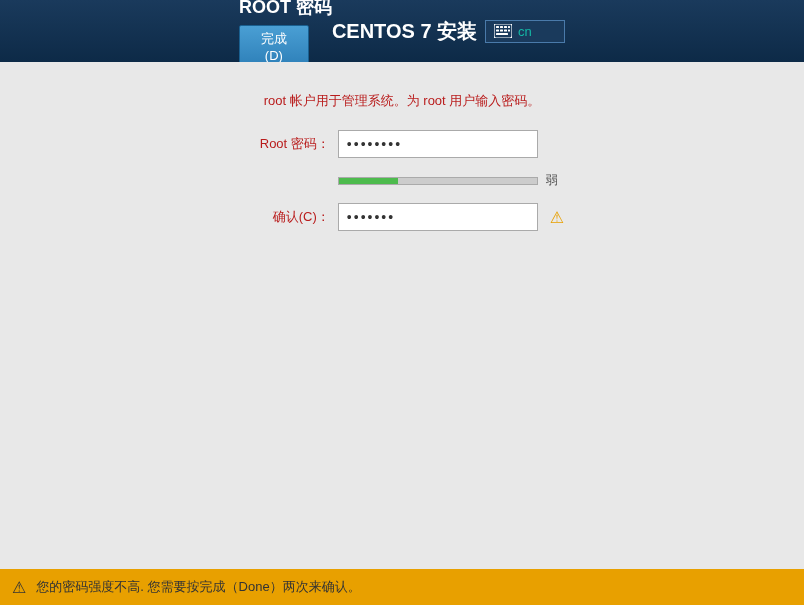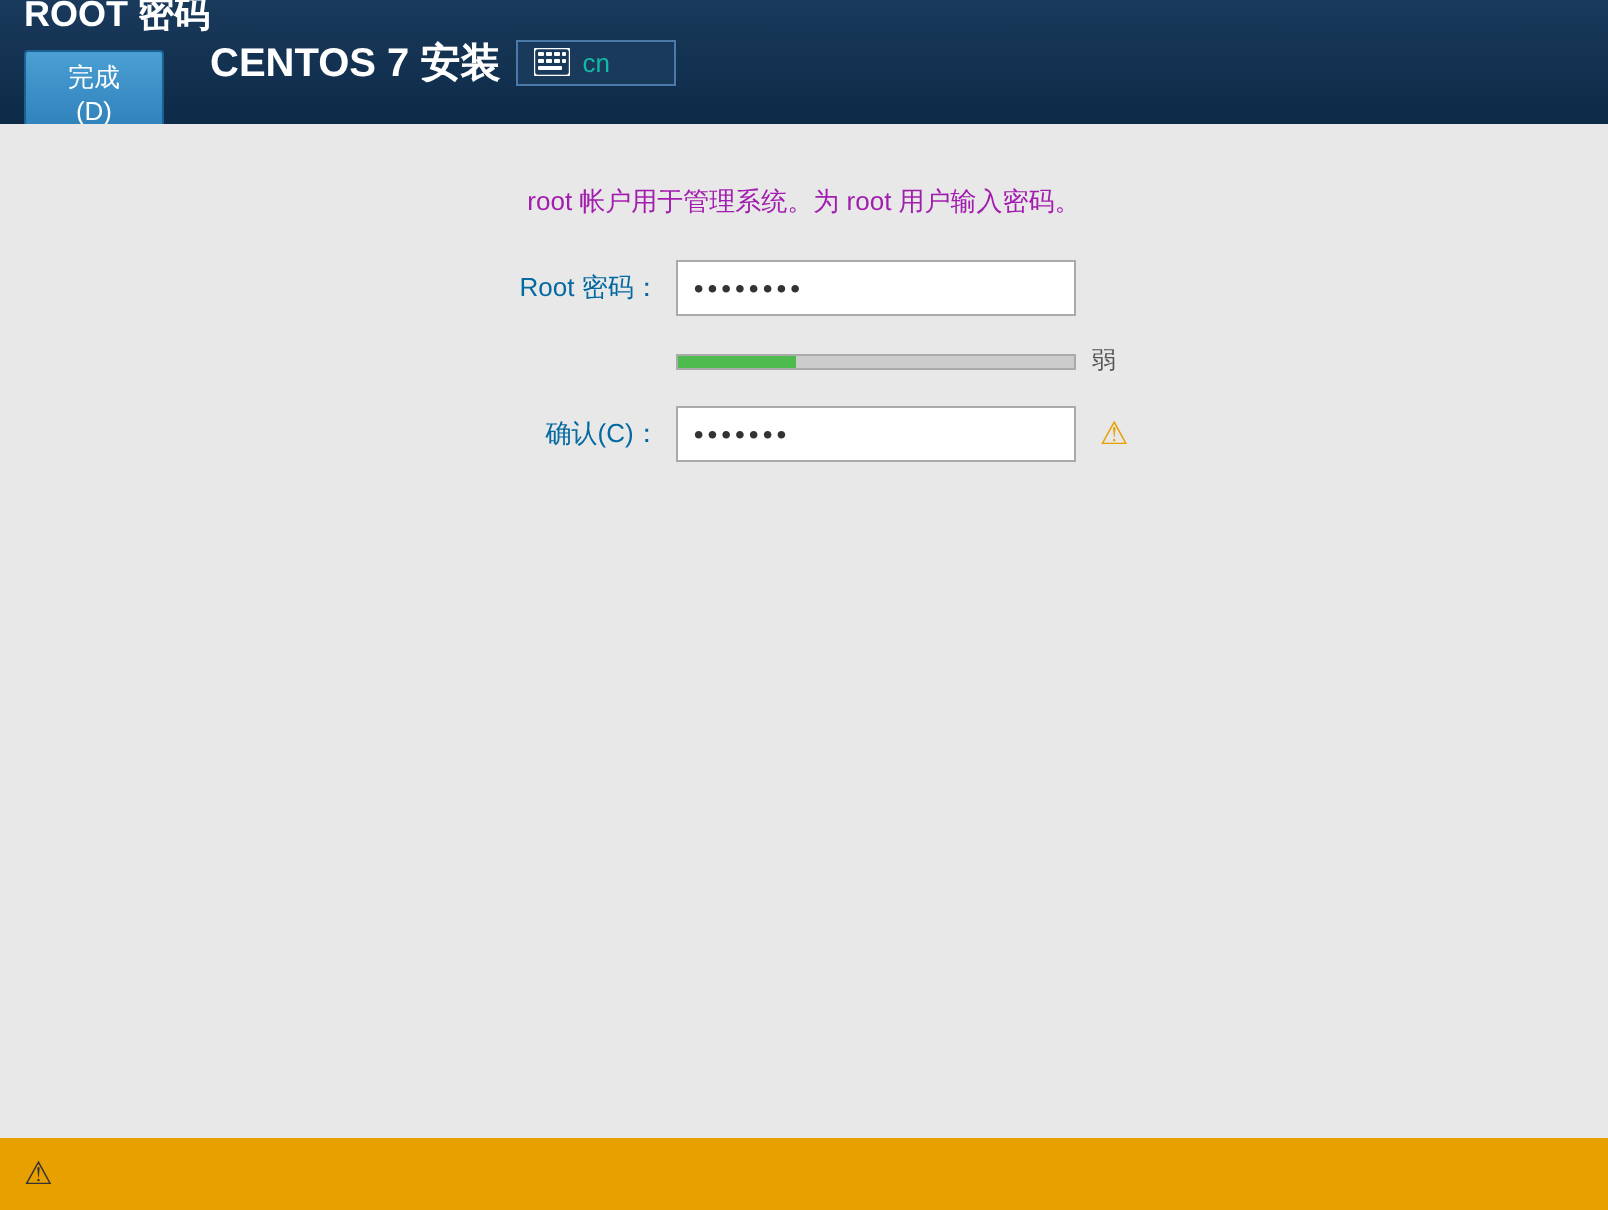--- a/index.html
+++ b/index.html
@@ -13,21 +13,21 @@
       display: flex;
       flex-direction: column;
     }
 
     
     #header {
       background: linear-gradient(180deg, #1a3a5c 0%, #0d2a47 100%);
       height: 62px;
       display: flex;
       align-items: center;
-      justify-content: flex-start;
+      justify-content: center;
       padding: 0 12px;
       flex-shrink: 0;
     }
     #header-left {
       display: flex;
       flex-direction: column;
       gap: 6px;
     }
     #page-title-text {
       color: #ffffff;
@@ -76,39 +76,39 @@
     #main-content {
       flex: 1;
       background: #e8e8e8;
       display: flex;
       flex-direction: column;
       align-items: center;
       padding-top: 30px;
     }
 
     #description-text {
-      color: #a21caf;
+      color: #b91c1c;
       font-size: 13px;
       margin-bottom: 20px;
     }
 
     #form-area {
       display: flex;
       flex-direction: column;
       gap: 14px;
     }
 
     .form-row {
       display: flex;
       align-items: center;
       gap: 8px;
     }
 
     .form-label {
-      color: #0369a1;
+      color: #b91c1c;
       font-size: 13px;
       text-align: right;
       width: 90px;
       flex-shrink: 0;
     }
 
     .password-input {
       width: 200px;
       height: 28px;
       border: 1px solid #aaaaaa;
@@ -217,13 +217,14 @@
     <div class="form-row">
       <label class="form-label">确认(C)：</label>
       <input class="password-input" type="password" value="passwor" style="">
       <span class="warning-icon">⚠</span>
     </div>
   </div>
 </div>
 
 <div id="footer">
   <span id="footer-warn-icon">⚠</span>
+  <span id="footer-message">您的密码强度不高. 您需要按完成（Done）两次来确认。</span>
 </div>
 
 </body></html>

